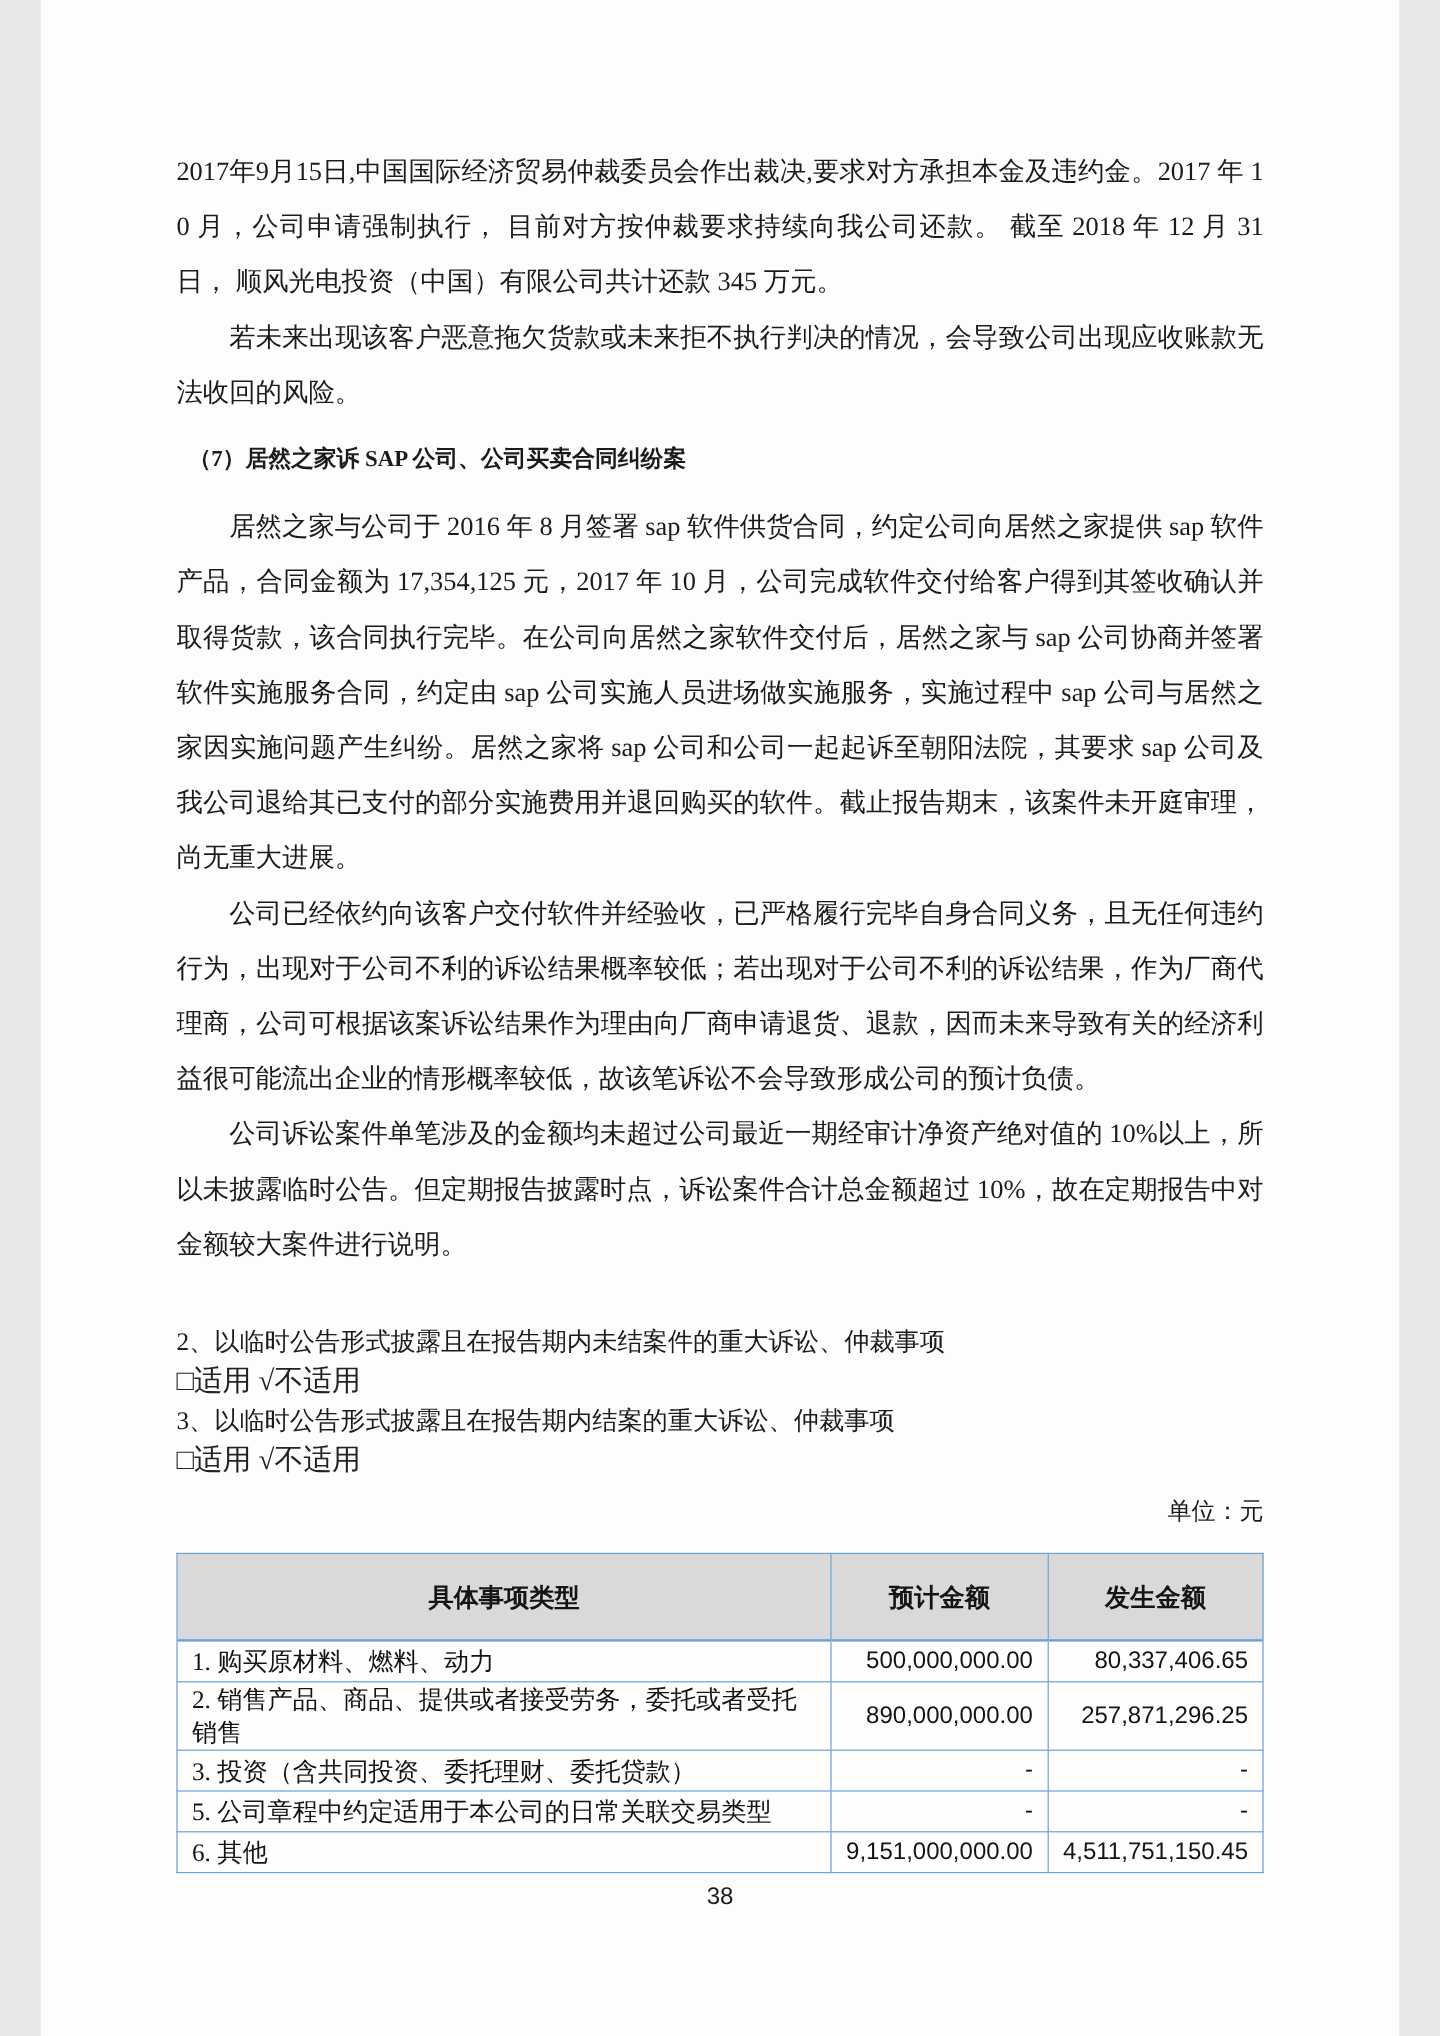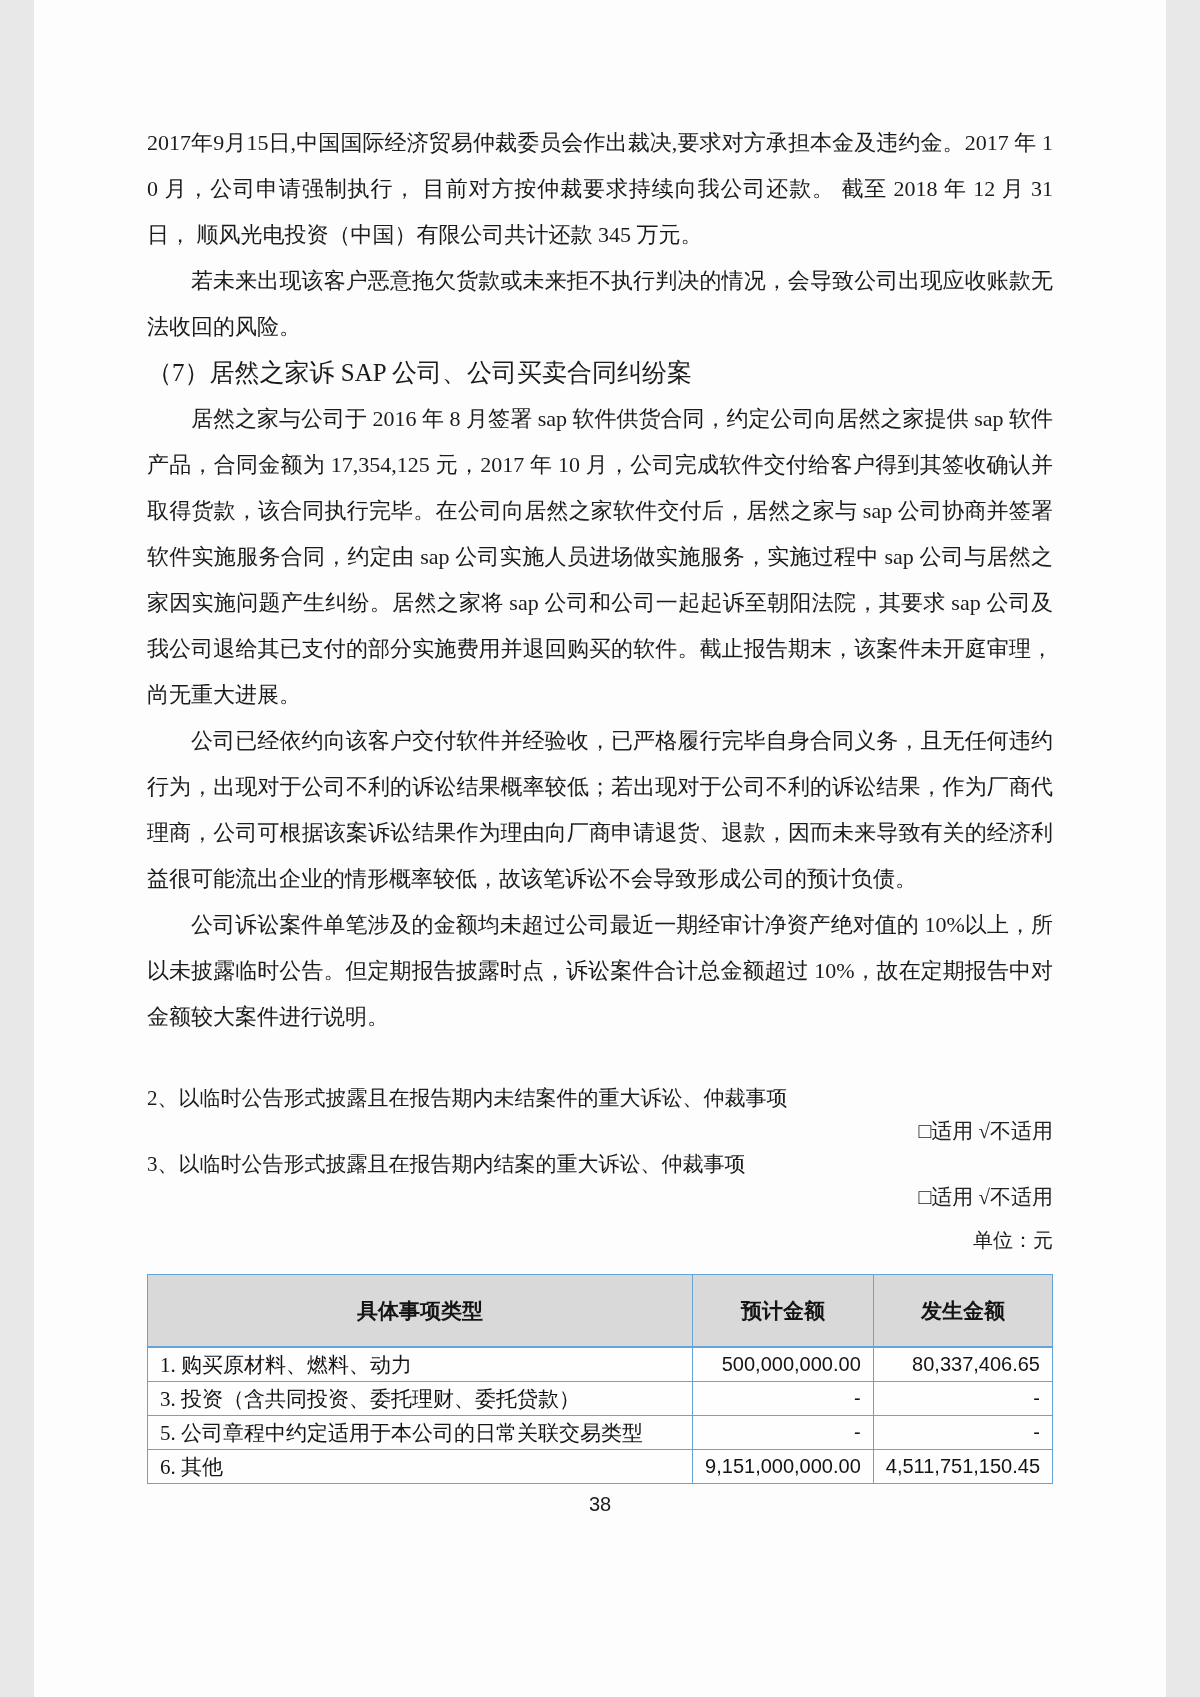--- a/index.html
+++ b/index.html
@@ -9,28 +9,28 @@
     font-family:"Liberation Serif","DejaVu Serif",serif;color:#1b1b1b;
     position:relative;
   }
   .flow{width:100%;}
   .para{
     font-size:22px;line-height:46px;text-align:justify;margin:0;
     text-indent:2em;word-break:break-all;
   }
   .para.no-indent{text-indent:0;}
   .case-heading{
-    font-size:25px;line-height:46px;font-weight:normal;margin:0;
+    font-size:19px;line-height:46px;font-weight:bold;margin:10px;
   }
   .disclosures{margin-top:42px;}
   .disclosure-title{
     font-size:21px;line-height:33px;font-weight:normal;margin:0;
   }
   .disclosure-apply{
-    font-size:21px;line-height:33px;margin:0;color:#222;text-align:right;
+    font-size:24px;line-height:33px;margin:0;color:#222;
   }
   .section-heading{
     margin:24px 0 0 0;padding-left:20px;font-size:22px;line-height:42px;font-weight:bold;
   }
   .section-heading .sec-label{display:inline-block;margin-right:42px;}
   .unit-line{
     margin-top:12px;text-align:right;font-size:20px;line-height:28px;
   }
   table.rpt{
     width:100%;border-collapse:collapse;margin-top:6px;
@@ -99,20 +99,25 @@
         <th>发生金额</th>
       </tr>
     </thead>
     <tbody>
         <tr>
     <td class="item">1. 购买原材料、燃料、动力</td>
     <td class="num">500,000,000.00</td>
     <td class="num">80,337,406.65</td>
   </tr>
         <tr>
+    <td class="item">2. 销售产品、商品、提供或者接受劳务，委托或者受托销售</td>
+    <td class="num">890,000,000.00</td>
+    <td class="num">257,871,296.25</td>
+  </tr>
+        <tr>
     <td class="item">3. 投资（含共同投资、委托理财、委托贷款）</td>
     <td class="num">-</td>
     <td class="num">-</td>
   </tr>
         <tr>
     <td class="item">5. 公司章程中约定适用于本公司的日常关联交易类型</td>
     <td class="num">-</td>
     <td class="num">-</td>
   </tr>
         <tr>

